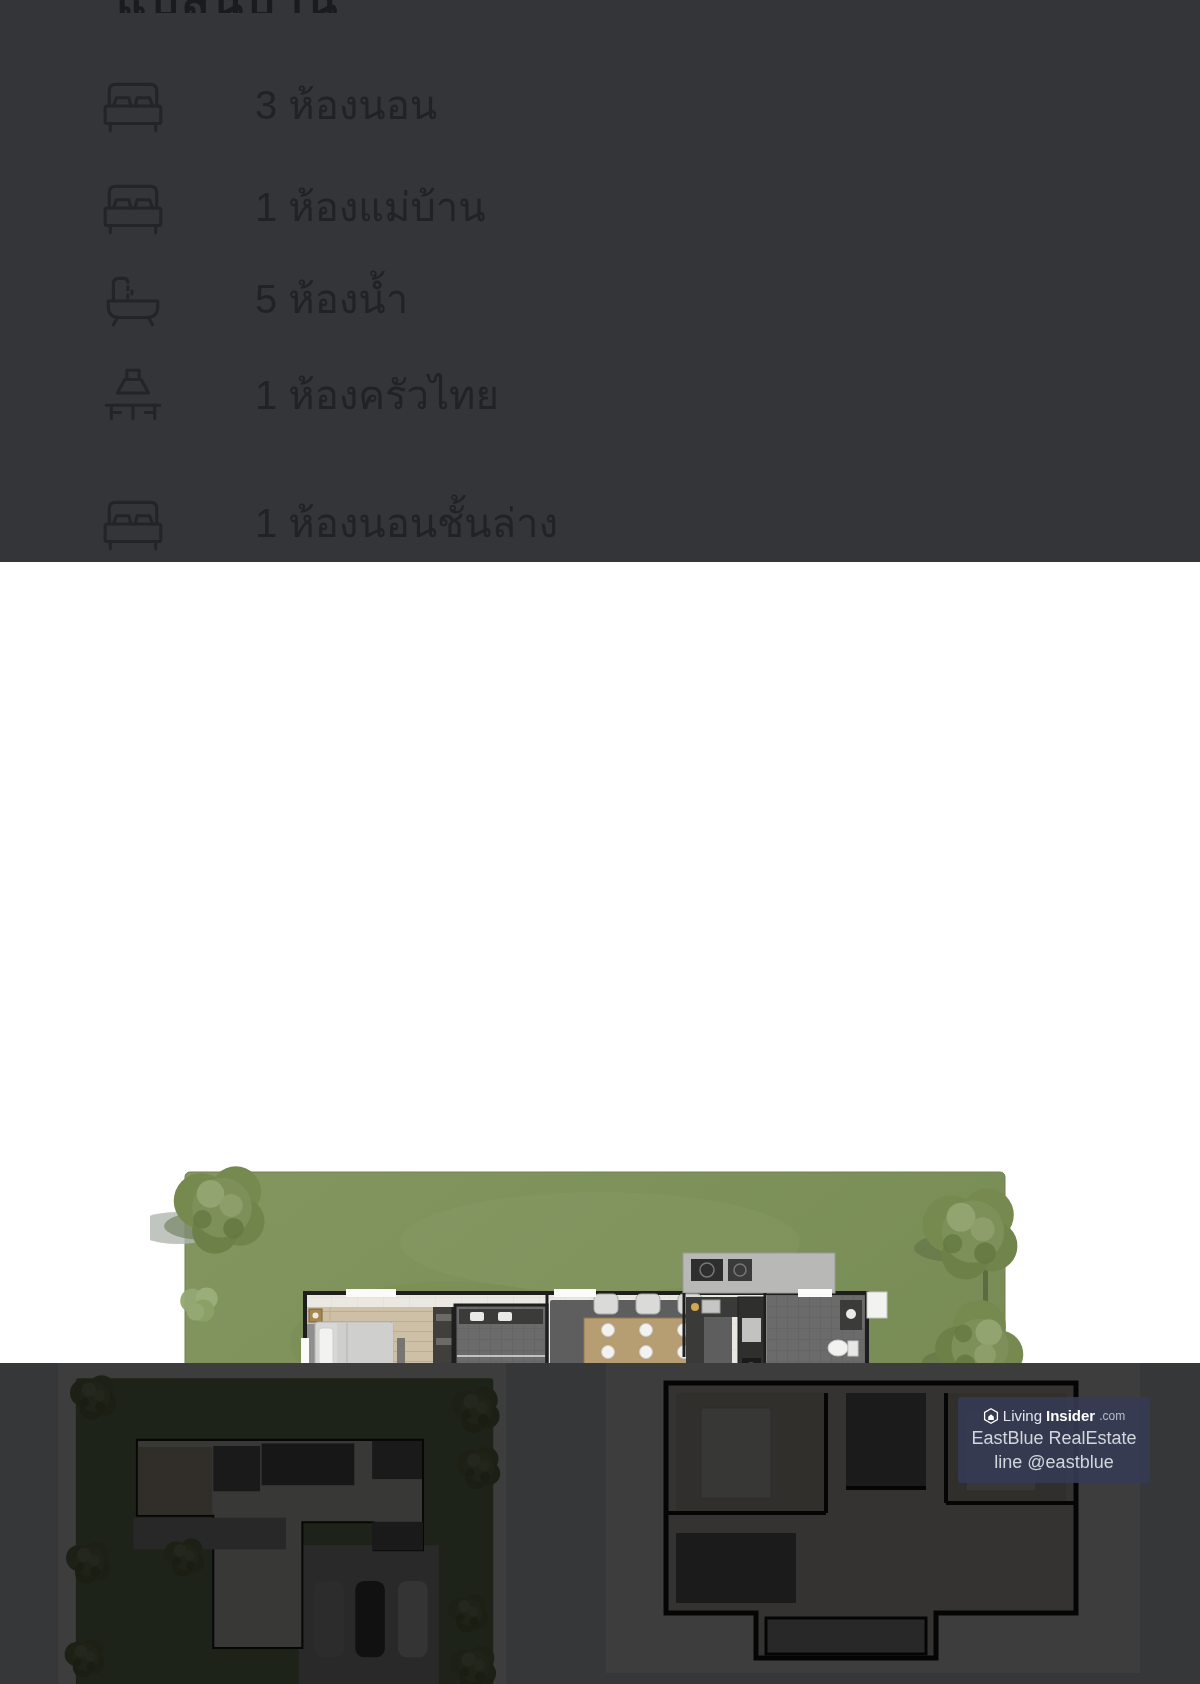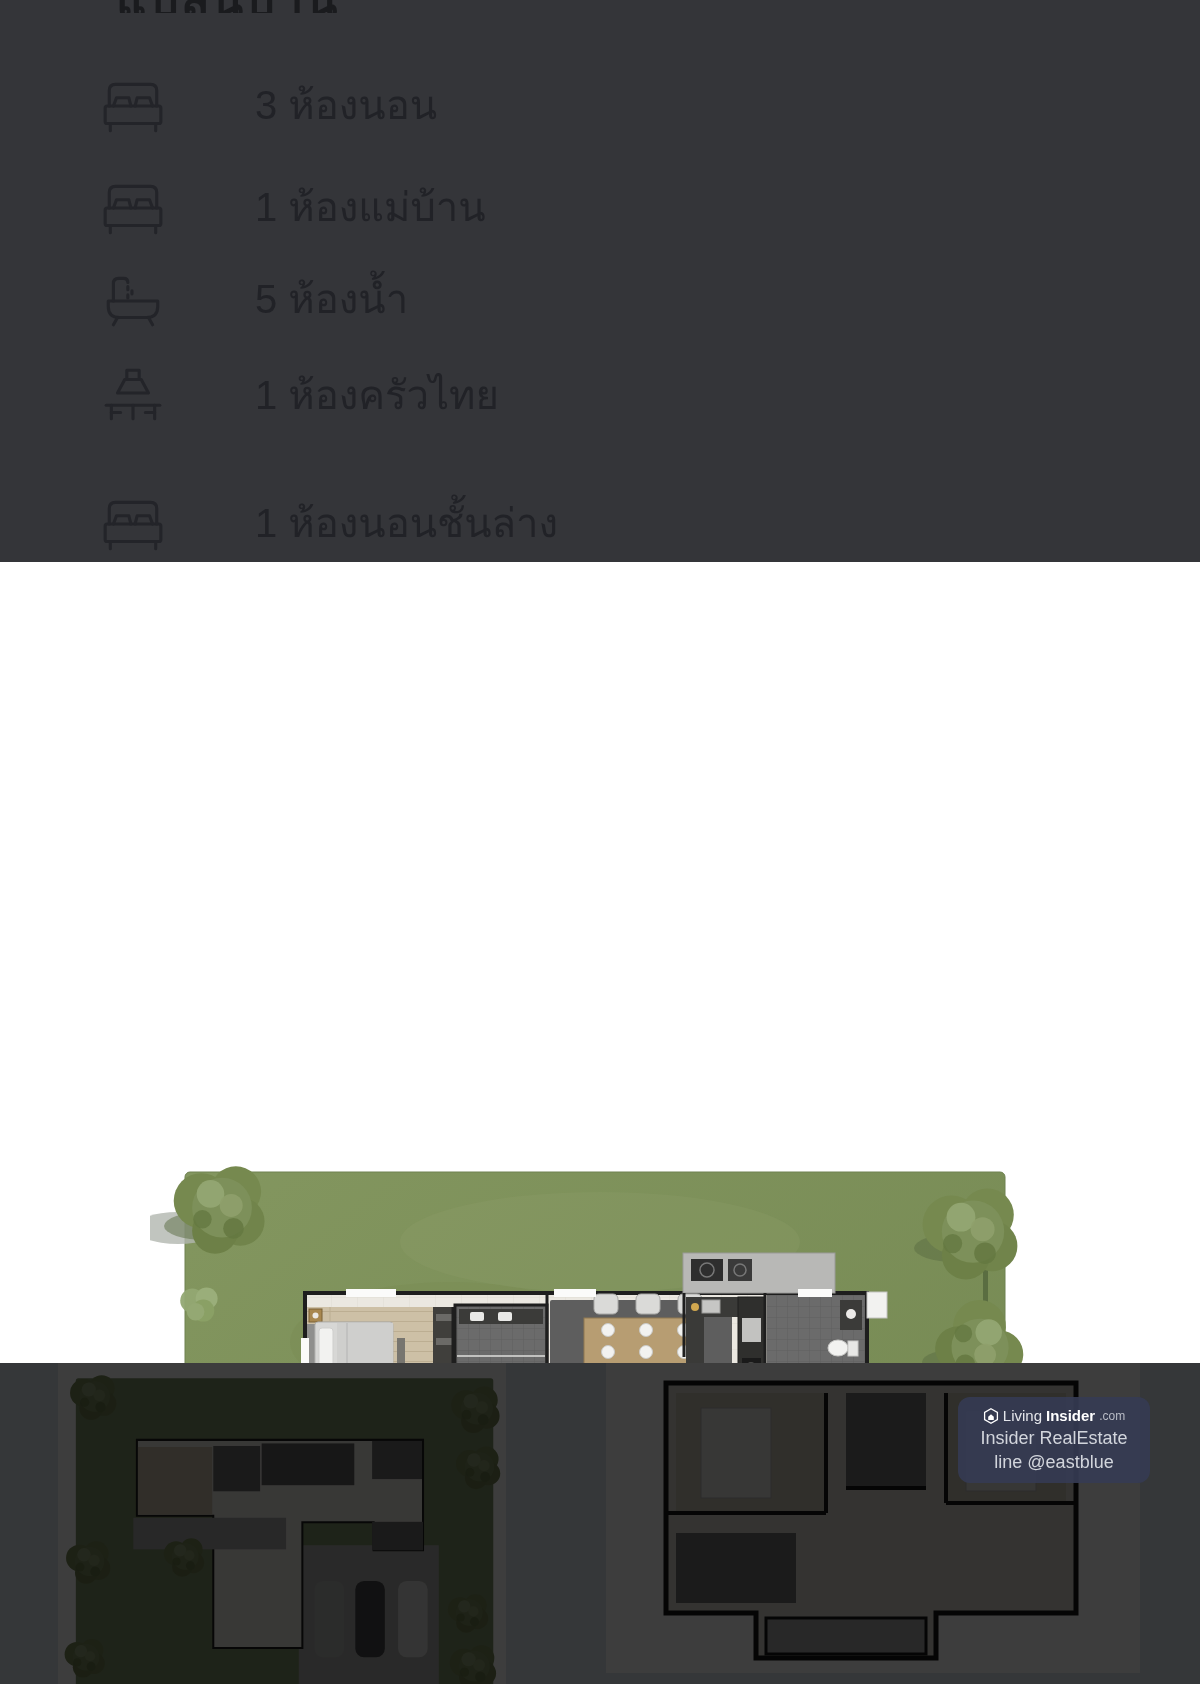--- a/index.html
+++ b/index.html
@@ -19,21 +19,21 @@
   .white-section{position:absolute;left:0;top:562px;width:1200px;height:801px;background:#ffffff;}
   .site-plan{position:absolute;left:150px;top:580px;width:880px;height:660px;}
 
   
   .bottom-section{position:absolute;left:0;top:1363px;width:1200px;height:321px;background:#353739;overflow:hidden;}
   .thumb{position:absolute;top:0;filter:brightness(0.24) saturate(0.85);}
   .thumb-left{left:58px;width:448px;height:336px;}
   .thumb-left svg{width:448px;height:336px;}
   .thumb-right{left:606px;width:534px;height:310px;}
   .thumb-right svg{width:534px;height:310px;}
-  .watermark{position:absolute;left:958px;top:34px;width:192px;height:86px;background:rgba(53,59,82,0.92);border-radius:12px;
+  .watermark{position:absolute;left:958px;top:34px;width:192px;height:86px;background:rgba(53,59,82,0.92);border-radius:4px;
     display:flex;flex-direction:column;justify-content:center;align-items:center;gap:3px;color:#d6d8de;}
   .wm-brand{display:flex;align-items:center;gap:4px;font-size:15px;line-height:16px;}
   .wm-brand .light{font-weight:300;color:#e3e5ea;}
   .wm-brand .bold{font-weight:bold;color:#ffffff;text-align:center;}
   .wm-brand .suffix{font-size:12px;color:#b9bcc6;align-self:flex-end;margin-bottom:1px;}
   .wm-line{font-size:18px;font-weight:300;line-height:21px;color:#d2d5dc;}
 </style>
 </head>
 <body>
 
@@ -467,18 +467,18 @@
     <div class="watermark">
       <div class="wm-brand">
         <svg width="16" height="16" viewBox="0 0 20 20">
           <path d="M10 1 L18 5.5 V14.5 L10 19 L2 14.5 V5.5 Z" fill="none" stroke="#ffffff" stroke-width="1.6"></path>
           <path d="M6.5 11 L10 7.8 L13.5 11 V15 H6.5 Z" fill="#ffffff"></path>
         </svg>
         <span class="light">Living</span>
           <span class="bold">Insider</span>
           <span class="suffix">.com</span>
       </div>
-      <div class="wm-line">Insider RealEstate</div>
+      <div class="wm-line">EastBlue RealEstate</div>
       <div class="wm-line">line @eastblue</div>
     </div>
   </div>
 
 </div>
 
 </body></html>

